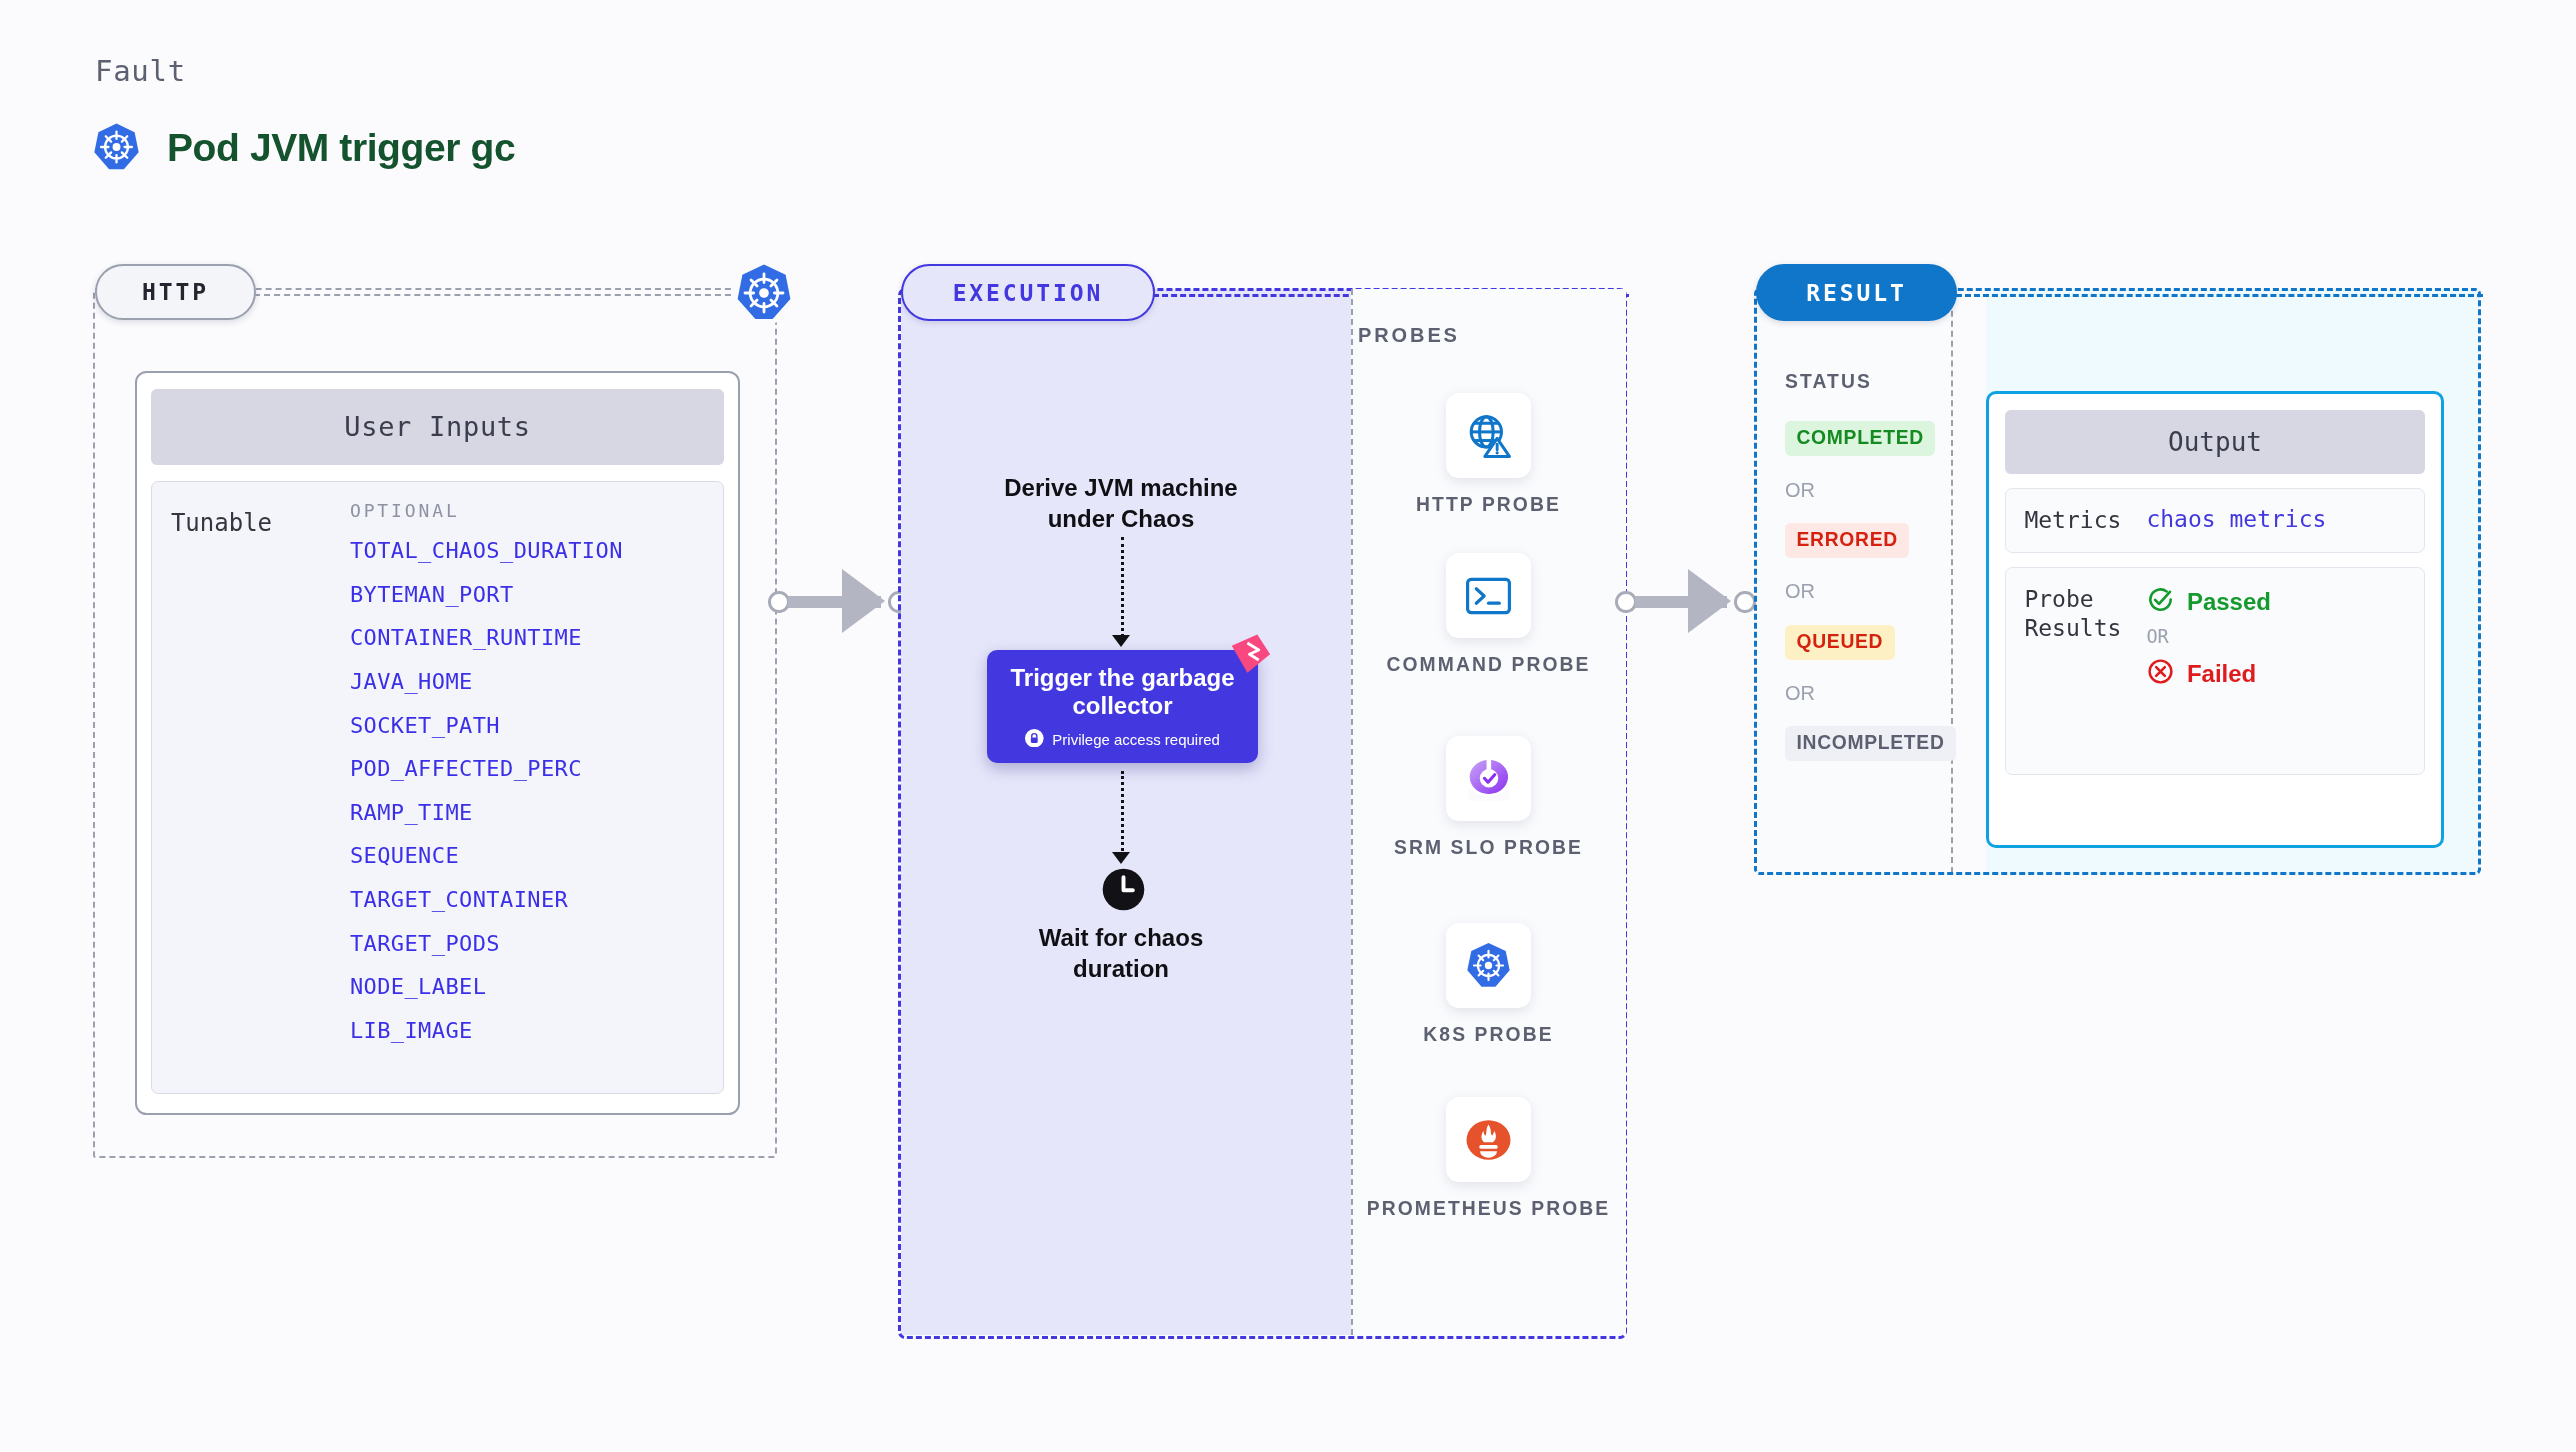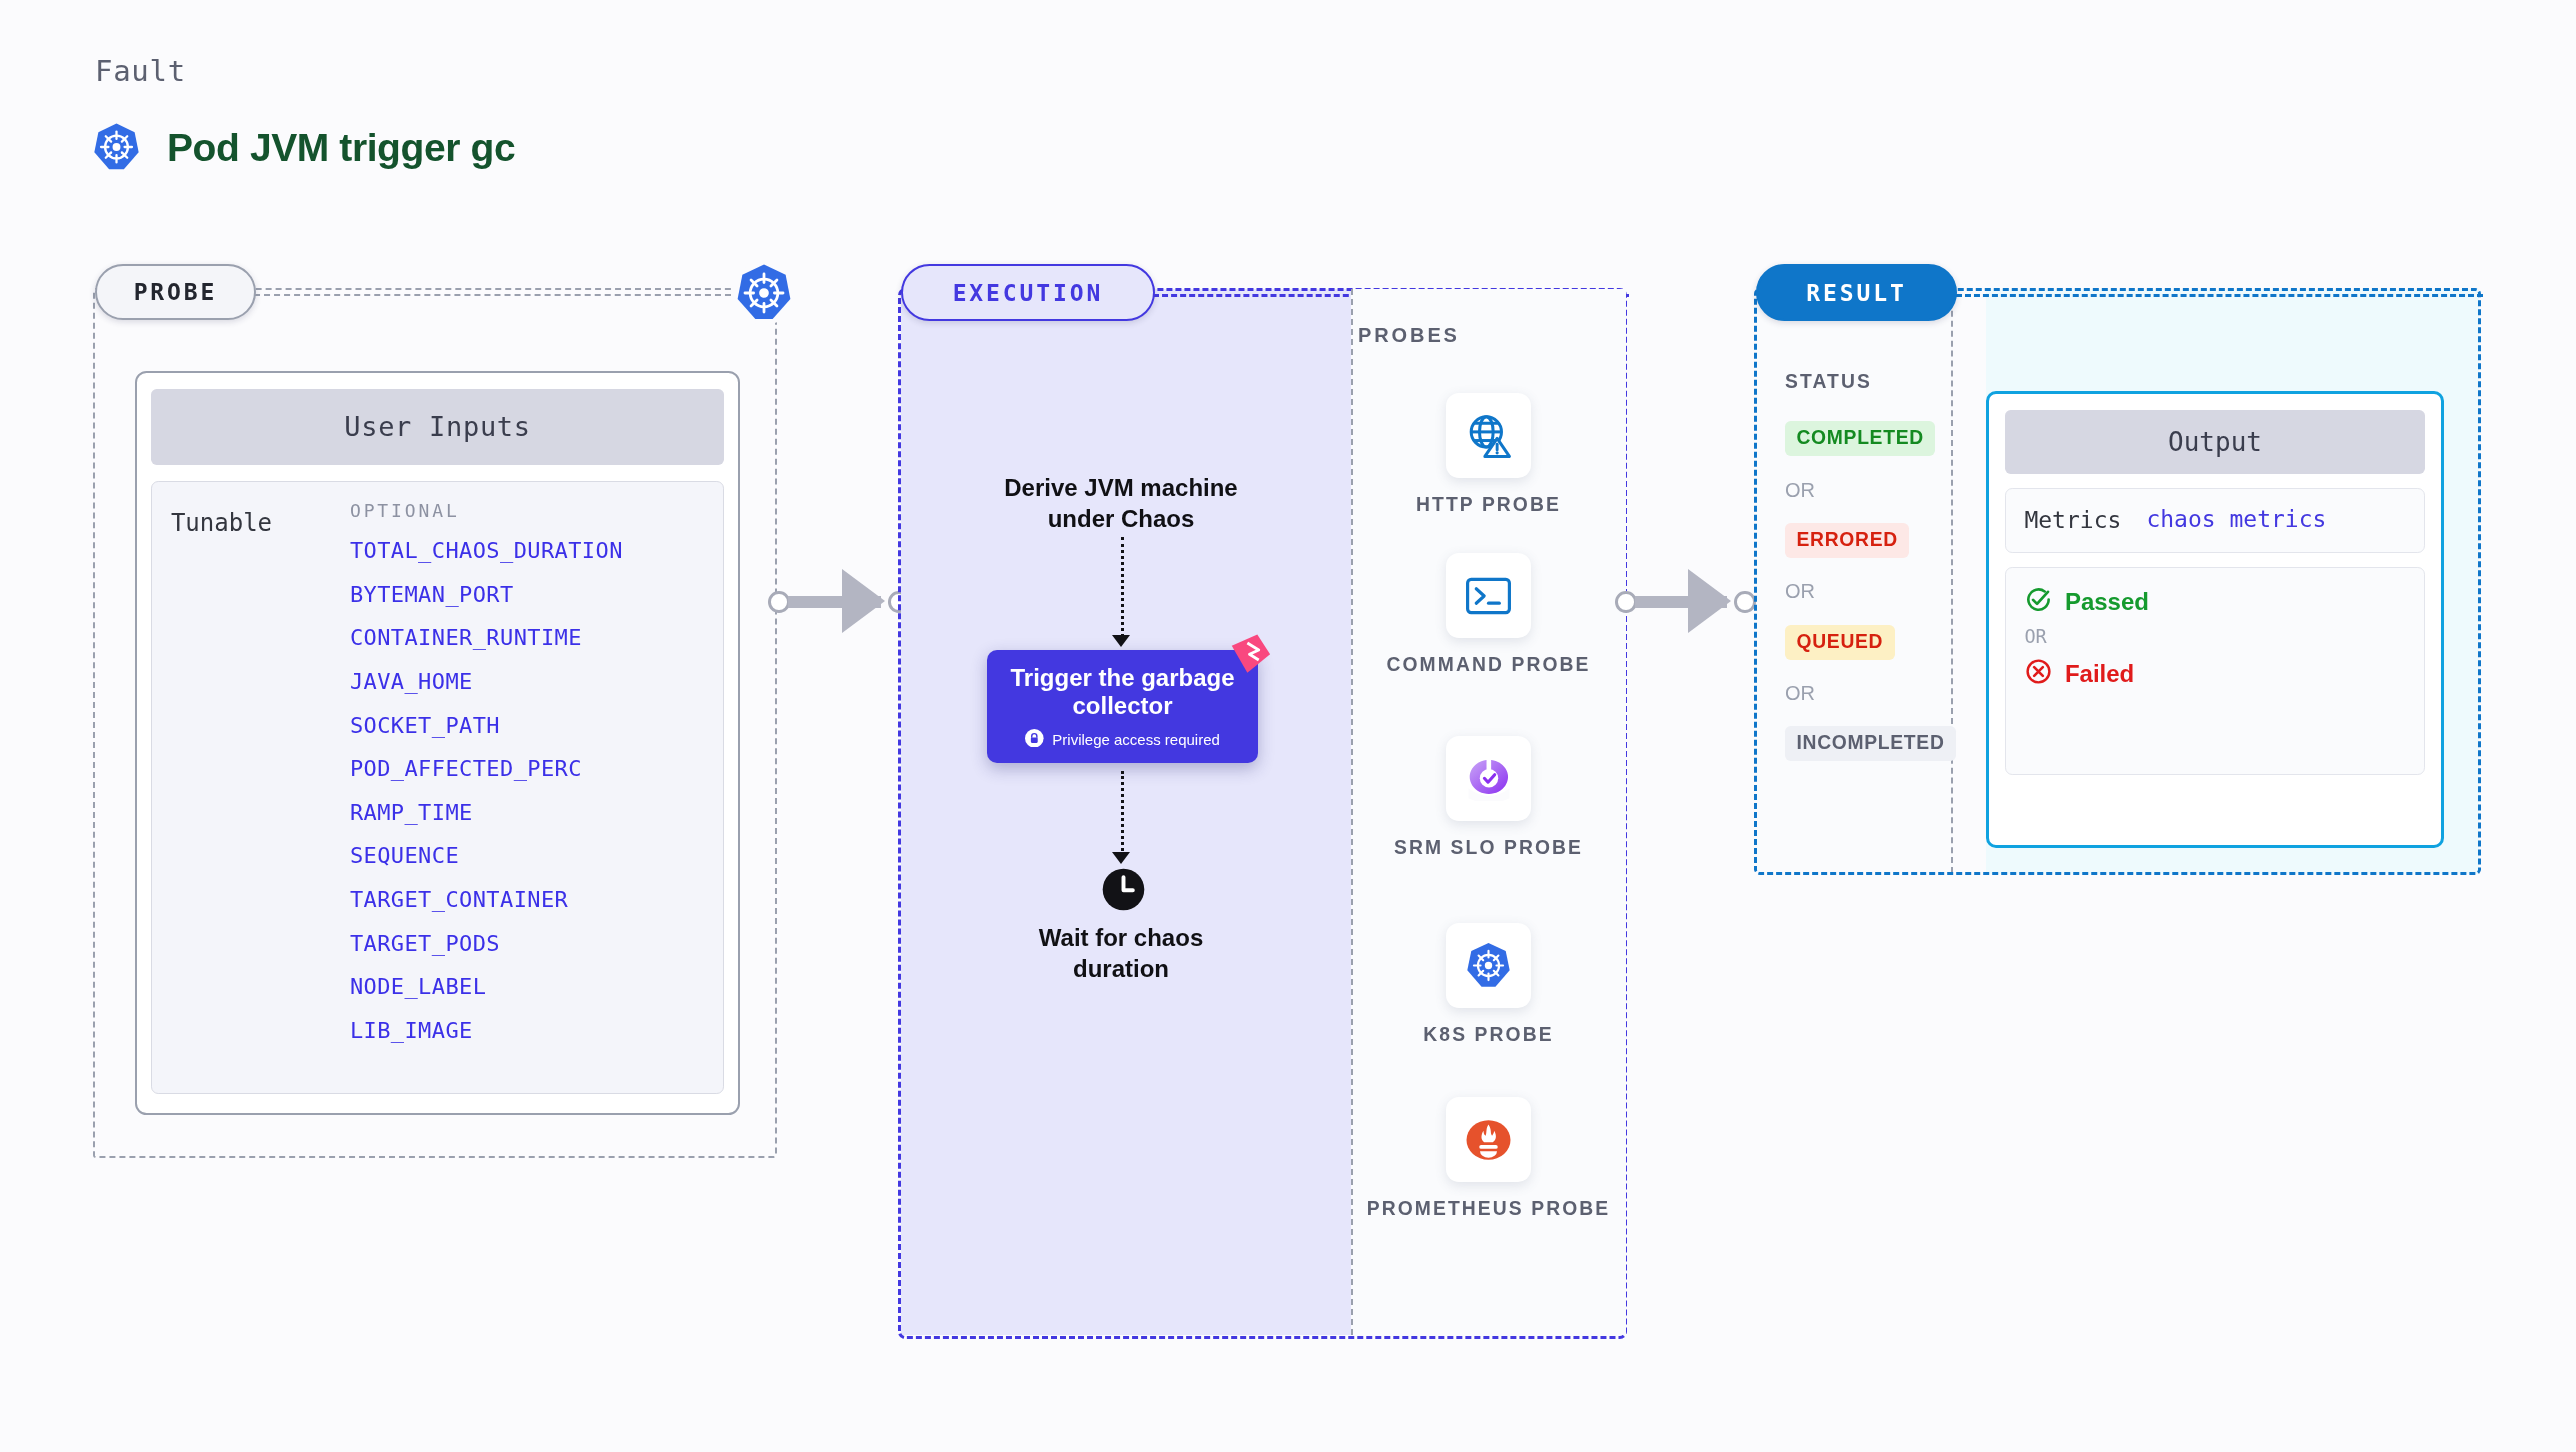--- a/index.html
+++ b/index.html
@@ -274,21 +274,21 @@
           <line x1="51" y1="21" x2="43" y2="29"></line>
           <line x1="27" y1="45" x2="19" y2="53"></line>
         </g>
       </svg>
     </span>
     <span class="fault-title">Pod JVM trigger gc</span>
   </div>
 
   <div id="tune-box" class="dash-panel"></div>
   <div id="tune-dash-line"></div>
-  <div id="tune-tag" class="panel-tag">PROBE</div>
+  <div id="tune-tag" class="panel-tag">HTTP</div>
   <div id="tune-k8s">
     <svg width="62" height="64" viewBox="0 0 70 74">
       <circle cx="35" cy="37" r="37" fill="#fbfbfd"></circle>
       <path d="M35 4 L60 16 L65.5 44 L45 67 L25 67 L4.5 44 L10 16 Z" fill="#326ce5"></path>
       <g stroke="#fff" stroke-width="3.2" fill="none" stroke-linecap="round">
         <circle cx="35" cy="37" r="16"></circle>
         <circle cx="35" cy="37" r="4" fill="#fff"></circle>
         <line x1="35" y1="15" x2="35" y2="25"></line>
         <line x1="35" y1="49" x2="35" y2="59"></line>
         <line x1="13" y1="37" x2="23" y2="37"></line>
@@ -476,20 +476,21 @@
   <div class="or-text" style="top:682px;">OR</div>
   <div class="status-badge" style="top:726px; background:#eef0f5; color:#5c6070;">INCOMPLETED</div>
 
   <div class="output-card">
     <div class="output-head">Output</div>
     <div class="out-row">
       <div class="out-key">Metrics</div>
       <div class="out-val-metrics">chaos metrics</div>
     </div>
     <div class="out-row" style="height:208px;">
+      <div class="out-key">Probe Results</div>
       <div class="probe-res-col">
         <div class="pr-line">
           <span>
             <svg width="29" height="29" viewBox="0 0 40 40">
               <path d="M34 20a14 14 0 1 1-5.5-11.1" stroke="#159a2e" stroke-width="3.6" fill="none" stroke-linecap="round"></path>
               <path d="M12.5 20.5 L18 26 L33 9.5" stroke="#159a2e" stroke-width="3.8" fill="none" stroke-linecap="round" stroke-linejoin="round"></path>
             </svg>
           </span>
           <span class="pr-pass">Passed</span>
         </div>

